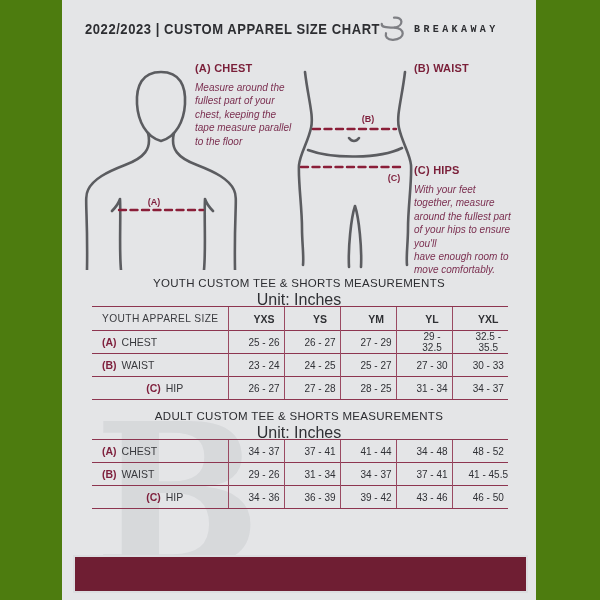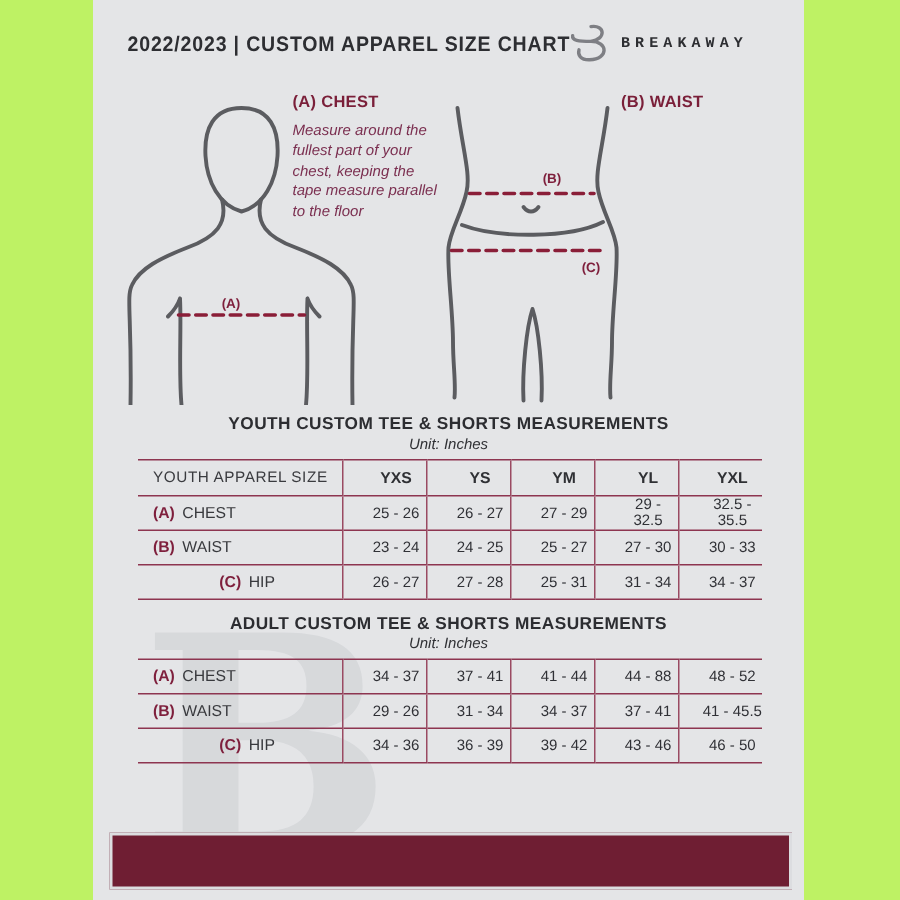--- a/index.html
+++ b/index.html
@@ -1,18 +1,18 @@
 <!DOCTYPE html>
 <html><head>
 <meta charset="utf-8">
 <style>
   html,body{margin:0;padding:0;}
   body{width:600px;height:600px;background:#000;overflow:hidden;
        font-family:"Liberation Sans",sans-serif;}
-  .stage{position:relative;width:600px;height:600px;background:#bef264;}
+  .stage{position:relative;width:600px;height:600px;background:#4d7c0f;}
   .page{position:absolute;left:62px;top:0;width:474px;height:600px;
         background:#e4e5e7;overflow:hidden;}
 
   
   .doc-title{position:absolute;left:23px;top:21px;font-size:14px;font-weight:bold;
      color:#2d2e32;letter-spacing:.6px;transform:scaleX(.93);transform-origin:left;
      white-space:nowrap;}
   .logo-svg{position:absolute;left:316px;top:13px;width:32px;height:32px;}
   .brand-name{position:absolute;left:352px;top:24px;font-size:10px;font-weight:bold;
      color:#2d2e32;letter-spacing:3.4px;white-space:nowrap;font-family:Liberation Mono, monospace;}
@@ -31,23 +31,23 @@
   .instr .head{font-size:11px;font-weight:bold;color:#7a1f39;letter-spacing:.2px;
      margin:0 0 7px 0;}
   .instr .body{font-size:10px;font-style:italic;color:#7b2f50;line-height:1.34;
      white-space:pre-line;margin:0;}
   .instr-a{left:133px;top:62px;width:102px;}
   .instr-b{left:352px;top:62px;width:120px;}
   .instr-c{left:352px;top:164px;width:122px;}
 
   
   .tbl-block{position:absolute;left:0;width:474px;z-index:2;}
-  .tbl-block .t-title{text-align:center;font-size:11.5px;font-weight:bold;
+  .tbl-block .t-title{text-align:center;font-size:11.5px;font-weight:normal;
      color:#2c2d31;letter-spacing:.3px;}
-  .tbl-block .t-unit{text-align:center;font-size:10px;font-style:italic;
+  .tbl-block .t-unit{text-align:center;font-size:16px;
      color:#2f3034;margin-top:2px;}
   .youth-block{top:277px;}
   .adult-block{top:410px;}
   table.size{position:absolute;left:30px;width:416px;border-collapse:collapse;
      table-layout:fixed;z-index:2;}
   .youth-block table.size{top:29px;}
   .adult-block table.size{top:29px;}
   table.size tr{height:23px;}
   table.size tr.hdr{height:24px;}
   table.size td{border-top:1.4px solid #8d3550;padding:0;font-size:10px;
@@ -110,20 +110,28 @@
       <p class="body">Measure around the
 fullest part of your
 chest, keeping the
 tape measure parallel
 to the floor</p>
     </div>
     <div class="instr instr-b">
       <p class="head">(B) WAIST</p>
     </div>
     <div class="instr instr-c">
+      <p class="head">(C) HIPS</p>
+      <p class="body">With your feet
+together, measure
+around the fullest part
+of your hips to ensure
+you'll
+have enough room to
+move comfortably.</p>
     </div>
 
     <div class="watermark">B</div>
 
     <div class="tbl-block youth-block">
       <div class="t-title">YOUTH CUSTOM TEE &amp; SHORTS MEASUREMENTS</div>
       <div class="t-unit">Unit: Inches</div>
       <table class="size">
         <colgroup>
             <col style="width:136px">
@@ -155,21 +163,21 @@
           <td>23 - 24</td>
           <td>24 - 25</td>
           <td>25 - 27</td>
           <td>27 - 30</td>
           <td>30 - 33</td>
         </tr>
         <tr>
           <td class="lbl"><span class="ltr">(C)</span><span>HIP</span></td>
           <td>26 - 27</td>
           <td>27 - 28</td>
-          <td>25 - 31</td>
+          <td>28 - 25</td>
           <td>31 - 34</td>
           <td>34 - 37</td>
         </tr>
       </tbody>
         </table>
     </div>
 
     <div class="tbl-block adult-block">
       <div class="t-title">ADULT CUSTOM TEE &amp; SHORTS MEASUREMENTS</div>
       <div class="t-unit">Unit: Inches</div>
@@ -181,21 +189,21 @@
             <col style="width:56px">
             <col style="width:56px">
             <col style="width:56px">
           </colgroup>
         <tbody>
         <tr>
           <td class="lbl"><span class="ltr">(A)</span><span>CHEST</span></td>
           <td>34 - 37</td>
           <td>37 - 41</td>
           <td>41 - 44</td>
-          <td>44 - 88</td>
+          <td>34 - 48</td>
           <td>48 - 52</td>
         </tr>
         <tr>
           <td class="lbl"><span class="ltr">(B)</span><span>WAIST</span></td>
           <td>29 - 26</td>
           <td>31 - 34</td>
           <td>34 - 37</td>
           <td>37 - 41</td>
           <td>41 - 45.5</td>
         </tr>

